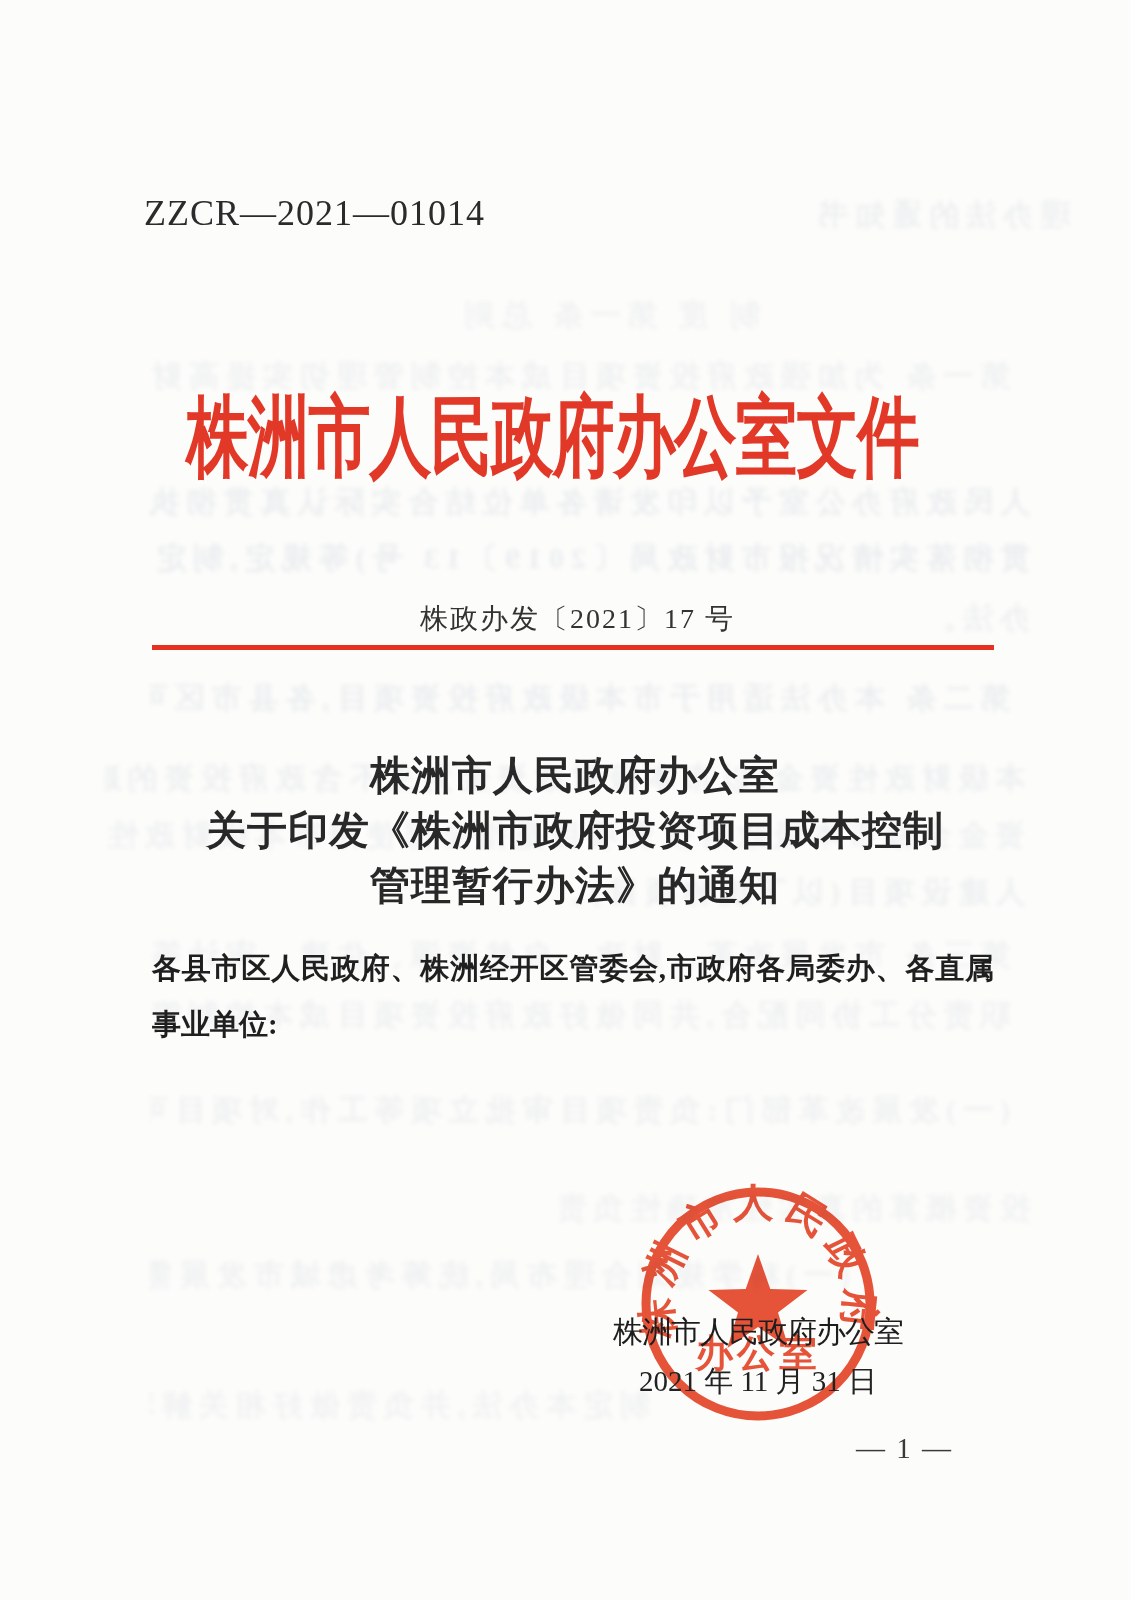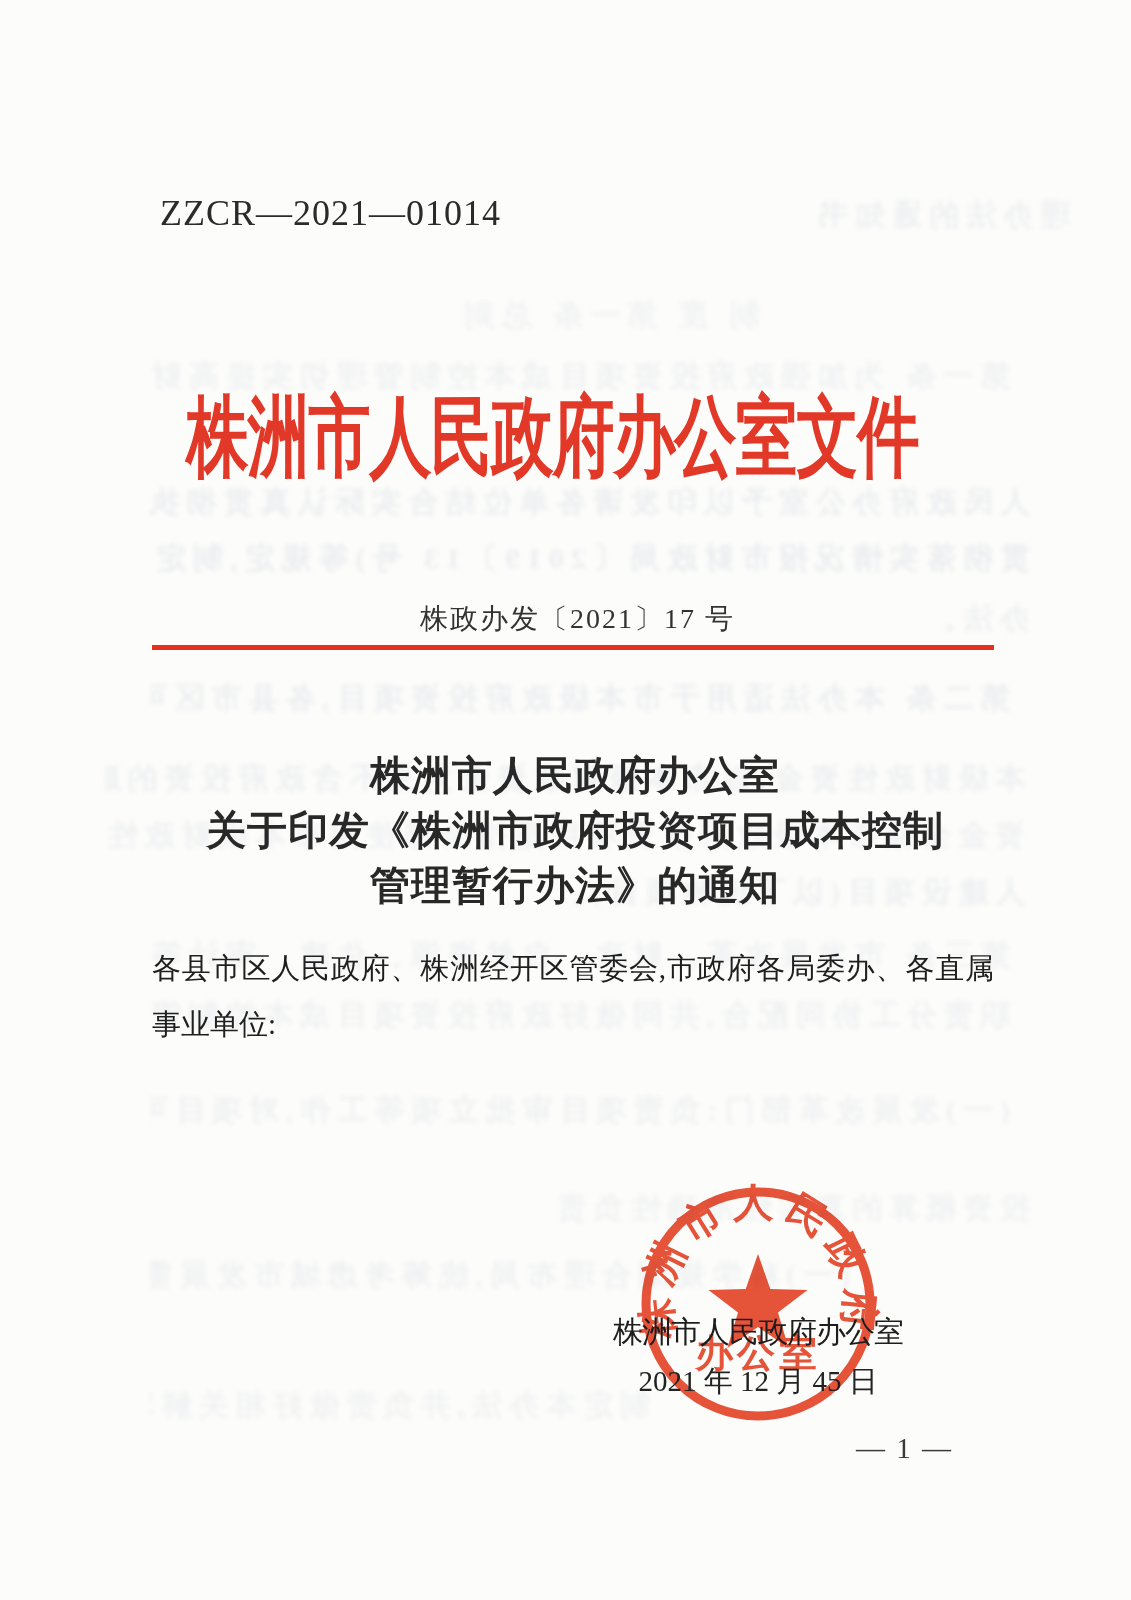--- a/index.html
+++ b/index.html
@@ -22,21 +22,21 @@
     font-size:30px;
     letter-spacing:7px;
     white-space:nowrap;
     overflow:hidden;
     font-weight:700;
     font-family:"Liberation Serif", serif;
     pointer-events:none;
   }
   
   .docket{
-    position:absolute;left:160px;top:192px;
+    position:absolute;left:144px;top:192px;
     font-size:36px;letter-spacing:1px;color:#2b2b2b;
   }
   .masthead{
     position:absolute;left:0;top:378px;width:1105px;
     text-align:center;
     font-size:62px;font-weight:700;letter-spacing:-1px;
     color:#e13828;
     transform:scaleY(1.42);
     transform-origin:center top;
     white-space:nowrap;
@@ -54,20 +54,21 @@
     position:absolute;left:0;top:748px;width:1150px;
     text-align:center;
     font-family:"Liberation Sans", sans-serif;
     font-size:40px;font-weight:700;line-height:55px;
     color:#282828;letter-spacing:1px;
   }
   .bodytext{
     position:absolute;left:152px;top:940px;width:842px;
     font-size:29px;line-height:56px;color:#1f1f1f;
     text-align:justify;
+    font-weight:bold;
   }
   .bodytext p{margin:0;}
   .bodytext p.indent{text-indent:2em;}
   .seal{
     position:absolute;left:634px;top:1180px;width:248px;height:248px;
     mix-blend-mode:multiply;opacity:.93;
   }
   .signer{
     position:absolute;left:597px;top:1312px;width:322px;
     text-align:center;font-size:30px;color:#1d1d1d;letter-spacing:-1px;
@@ -127,17 +128,17 @@
     <circle cx="124" cy="124" r="112" fill="none" stroke="#e7472b" stroke-width="9"></circle>
     <path id="sealArc" d="M 44.6 162 A 88 88 0 1 1 203.4 162" fill="none"></path>
     <text font-size="40" font-weight="bold" fill="#e7472b" letter-spacing="9" font-family="Liberation Serif, serif">
       <textPath href="#sealArc" startOffset="50%" text-anchor="middle">株洲市人民政府</textPath>
     </text>
     <polygon fill="#e7472b" points="124,74 136.3,109 173.5,109.9 144,132.5 154.6,168.1 124,147 93.4,168.1 104,132.5 74.5,109.9 111.7,109"></polygon>
     <text x="124" y="186" text-anchor="middle" font-size="38" font-weight="bold" fill="#e7472b" letter-spacing="4" font-family="Liberation Serif, serif">办公室</text>
   </svg>
 
   <div class="signer">株洲市人民政府办公室</div>
-  <div class="sign-date">2021 年 12 月 45 日</div>
+  <div class="sign-date">2021 年 11 月 31 日</div>
 
   <div class="pageno">— 1 —</div>
 
 </div>
 
 </body></html>

